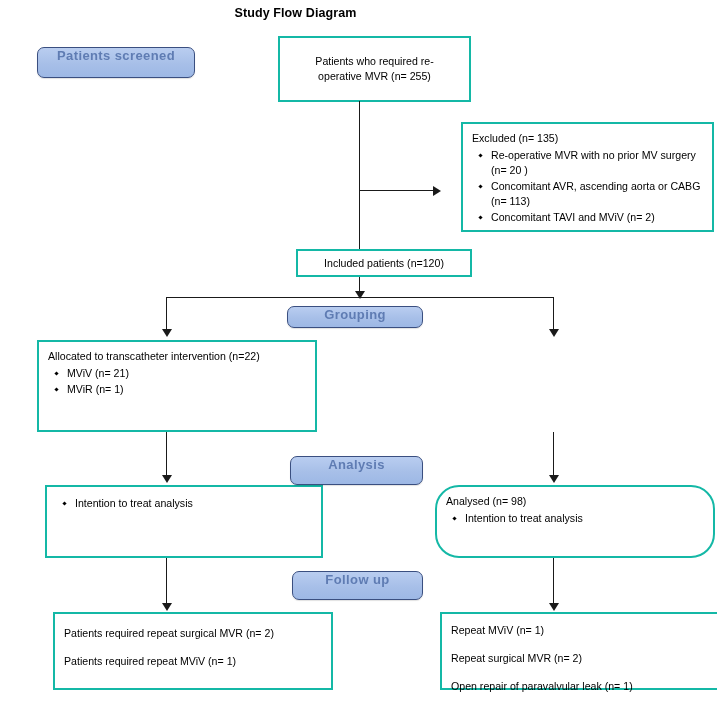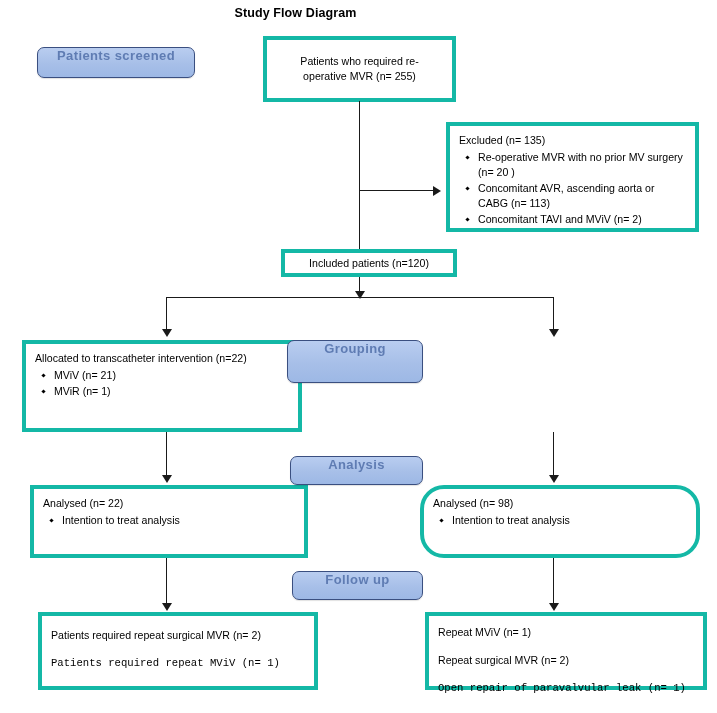--- a/index.html
+++ b/index.html
@@ -30,24 +30,25 @@
     font-weight: bold;
     color: #000000;
     letter-spacing: .1px;
   }
 
   
   .box {
     position: absolute;
     box-sizing: border-box;
     background: #ffffff;
-    border: 4px solid #14b8a6;
+    border: 2px solid #14b8a6;
     font-size: 10.6px;
     line-height: 15px;
     color: #000000;
+    margin-left: 15px;
   }
   .box.centered {
     display: flex;
     align-items: center;
     justify-content: center;
     text-align: center;
   }
   .box .pad {
     padding: 7px 8px 6px 9px;
   }
@@ -72,21 +73,21 @@
     top: 6px;
     width: 3px;
     height: 3px;
     background: #000;
     transform: rotate(45deg);
   }
   .lines p {
     margin: 0 0 14px 0;
     line-height: 14px;
   }
-  .lines p:last-child { margin-bottom: 0; font-family: Liberation Mono, monospace; }
+  .lines p:last-child { margin-bottom: 0; }
 
   
   .badge {
     position: absolute;
     box-sizing: border-box;
     display: flex;
     justify-content: center;
     background: linear-gradient(to bottom, #b9cdf0 0%, #a7bfe8 55%, #9db8e5 100%);
     border: 1px solid #3a4f80;
     border-radius: 7px;
@@ -130,21 +131,21 @@
 <body>
 
 <div id="canvas">
 
   <div class="title">Study Flow Diagram</div>
 
   <div class="badge" style="left:37px; top:47px; width:158px; height:31px;">
     <span>Patients screened</span>
   </div>
 
-  <div class="badge" style="left:287px; top:340px; width:136px; height:43px;">
+  <div class="badge" style="left:287px; top:306px; width:136px; height:22px;">
     <span>Grouping</span>
   </div>
 
   <div class="badge" style="left:290px; top:456px; width:133px; height:29px;">
     <span>Analysis</span>
   </div>
 
   <div class="badge" style="left:292px; top:571px; width:131px; height:29px;">
     <span>Follow up</span>
   </div>
@@ -201,21 +202,20 @@
       <ul class="blist">
         <li>MViV (n= 21)</li>
         <li>MViR (n= 1)</li>
       </ul>
     </div>
   </div>
 
 
   <div class="box" style="left:30px; top:485px; width:278px; height:73px;">
     <div class="pad">
-      <div class="hdr">Analysed (n= 22)</div>
       <ul class="blist">
         <li>Intention to treat analysis</li>
       </ul>
     </div>
   </div>
 
   <div class="box" style="left:420px; top:485px; width:280px; height:73px;border-radius:24px;">
     <div class="pad">
       <div class="hdr">Analysed (n= 98)</div>
       <ul class="blist">

